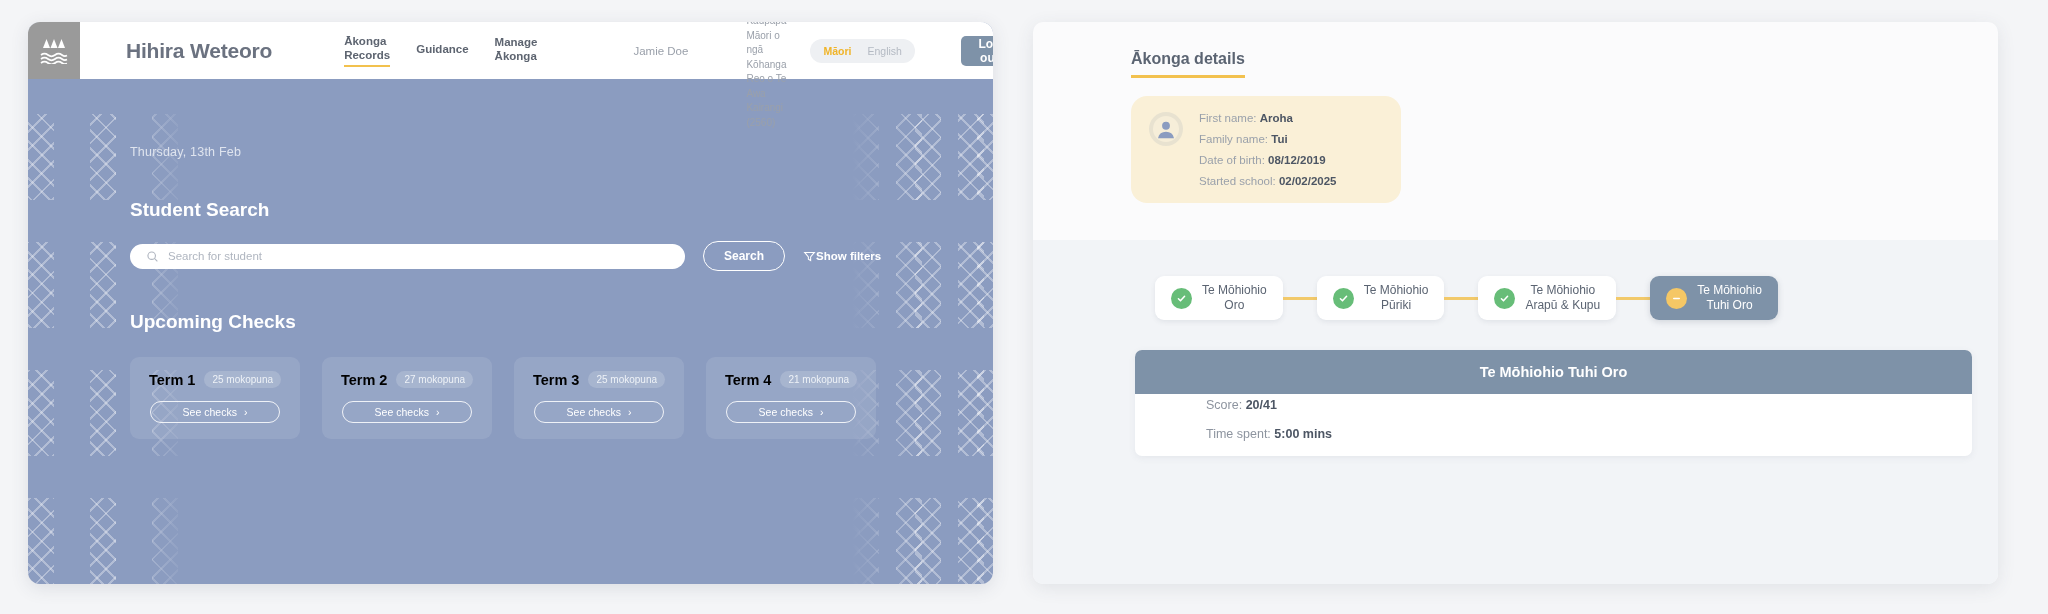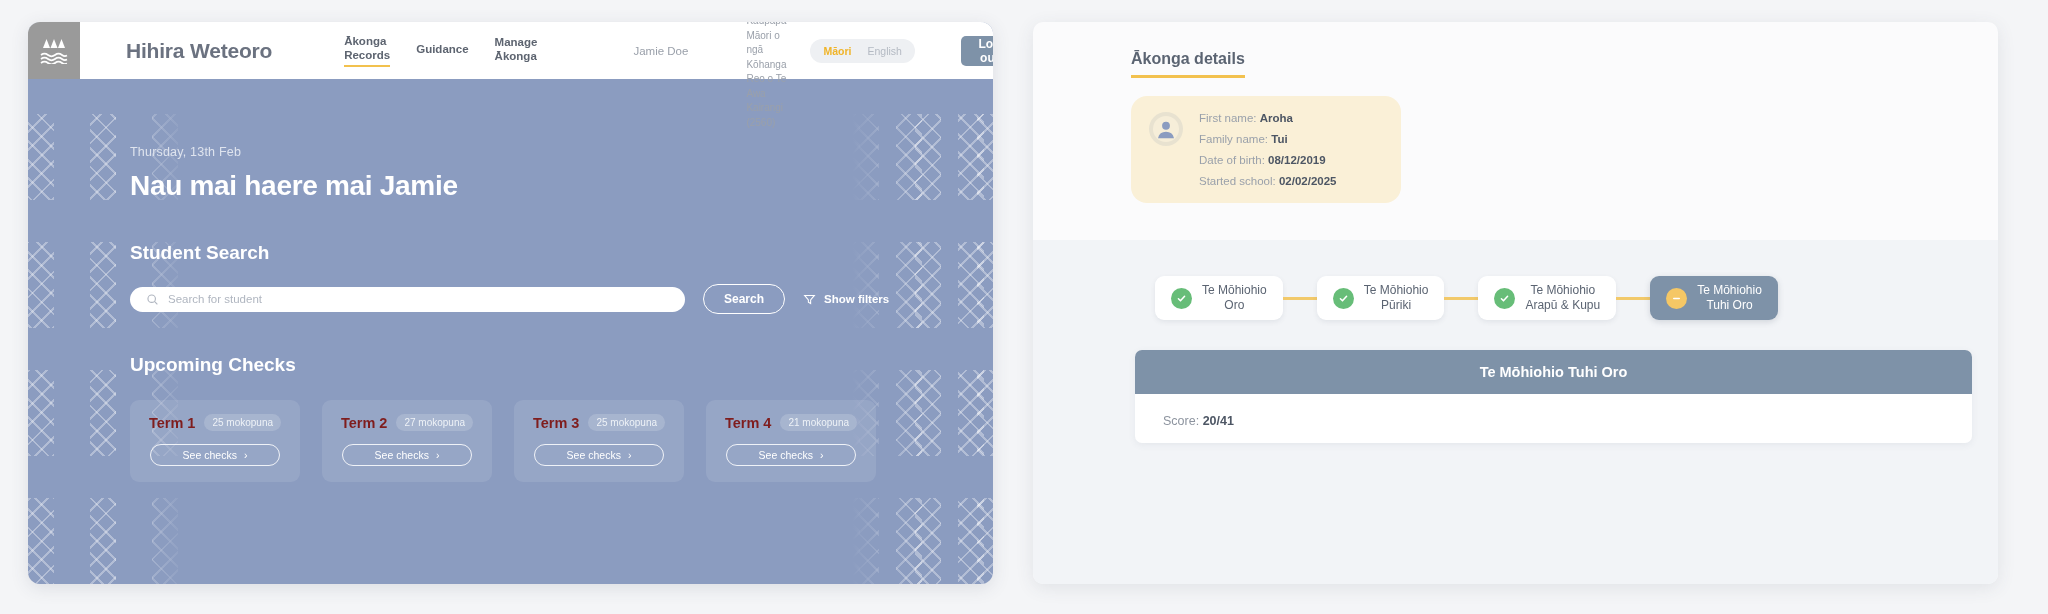--- a/index.html
+++ b/index.html
@@ -104,31 +104,31 @@
   .search-box input {
     border: none; outline: none; background: transparent; flex: 1;
     font-size: 11.5px; color: #6b7280; font-family: inherit;
   }
   .search-box input::placeholder { color: #b0b6c0; }
   .search-btn {
     height: 30px; padding: 0 20px; border-radius: 16px;
     border: 1.4px solid #fff; background: transparent; color: #fff;
     font-size: 12px; font-weight: 700; font-family: inherit; cursor: pointer;
   }
-  .filters { display: flex; align-items: center; gap: 8px; color: #fff; font-size: 11.5px; font-weight: 700; cursor: pointer; }
+  .filters { display: flex; align-items: center; gap: 0; color: #fff; font-size: 11.5px; font-weight: 700; cursor: pointer; }
 
   .terms { display: flex; gap: 22px; margin-top: 24px; }
   .term-card {
     width: 170px; height: 82px; border-radius: 9px;
     background: rgba(255,255,255,.10);
     padding: 14px 0 0 0;
     display: flex; flex-direction: column; align-items: center; gap: 13px;
   }
   .term-head { display: flex; align-items: center; gap: 9px; }
-  .term-name { font-size: 14.5px; font-weight: 700; color: #7f1d1d; }
+  .term-name { font-size: 14.5px; font-weight: 700; color: #000000; }
   .term-count {
     font-size: 10px; color: #eef2f7; background: rgba(255,255,255,.17);
     border-radius: 9px; padding: 3px 8px; white-space: nowrap;
   }
   .see-checks {
     width: 130px; height: 22px; border-radius: 12px;
     border: 1.2px solid rgba(255,255,255,.85); background: transparent;
     color: #fff; font-size: 10.5px; font-family: inherit; cursor: pointer;
     display: flex; align-items: center; justify-content: center; gap: 7px;
   }
@@ -185,21 +185,21 @@
   .connector { width: 34px; height: 3px; background: #f2c96a; flex: 0 0 auto; }
 
   .result-card {
     margin: 30px 26px 0 102px; background: #fff; border-radius: 7px; overflow: hidden;
     box-shadow: 0 2px 7px rgba(80,90,110,.08);
   }
   .result-head {
     background: #7e92a8; color: #fff; text-align: center;
     font-size: 14.5px; font-weight: 700; padding: 14px 0;
   }
-  .result-body { padding: 20px 28px 0 28px; }
+  .result-body { padding: 4px 28px 0 28px; margin-left: 43px; }
   .result-line { font-size: 12.5px; color: #8d949f; margin-bottom: 15px; }
   .result-line b { color: #4d5664; font-weight: 700; }
   .achievement {
     border-left: 4px solid #f2c14e; background: #fff;
     box-shadow: 0 1px 6px rgba(80,90,110,.08);
     margin-top: 5px; padding: 16px 22px; border-radius: 0 5px 5px 0;
   }
   .ach-title { font-size: 12px; font-weight: 700; color: #7e92a8; }
   .ach-value { font-size: 12.5px; color: #5b6472; margin-top: 14px; }
   .ach-sub { font-size: 12px; color: #9aa1ab; margin-top: 15px; }
@@ -250,21 +250,20 @@
         <span>Log out</span>
         <svg width="13" height="13" viewBox="0 0 16 16" aria-hidden="true">
           <path d="M9.5 2H3v12h6.5" stroke="#fff" stroke-width="1.5" fill="none"></path>
           <path d="M8 8h7M12 5l3 3-3 3" stroke="#fff" stroke-width="1.5" fill="none"></path>
         </svg>
       </button>
     </div>
 
     <div class="hero">
       <div class="hero-date">Thursday, 13th Feb</div>
-      <div class="hero-title">Nau mai haere mai Jamie</div>
 
       <div class="sec-title">Student Search</div>
       <div class="search-row">
         <div class="search-box">
           <svg width="13" height="13" viewBox="0 0 16 16" aria-hidden="true">
             <circle cx="7" cy="7" r="4.6" stroke="#b0b6c0" stroke-width="1.4" fill="none"></circle>
             <path d="M10.4 10.4L14 14" stroke="#b0b6c0" stroke-width="1.4"></path>
           </svg>
           <input type="text" placeholder="Search for student" style="">
         </div>
@@ -399,18 +398,22 @@
         </div>
       </div>
 
       <div class="result-card">
         <div class="result-head">Te Mōhiohio Tuhi Oro</div>
         <div class="result-body">
           <div class="result-line">
             <span>Score:</span>
             <b>20/41</b>
           </div>
+          <div class="result-line">
+            <span>Time spent:</span>
+            <b>5:00 mins</b>
+          </div>
         </div>
       </div>
     </div>
   </div>
 
 </div>
 
 </body></html>

